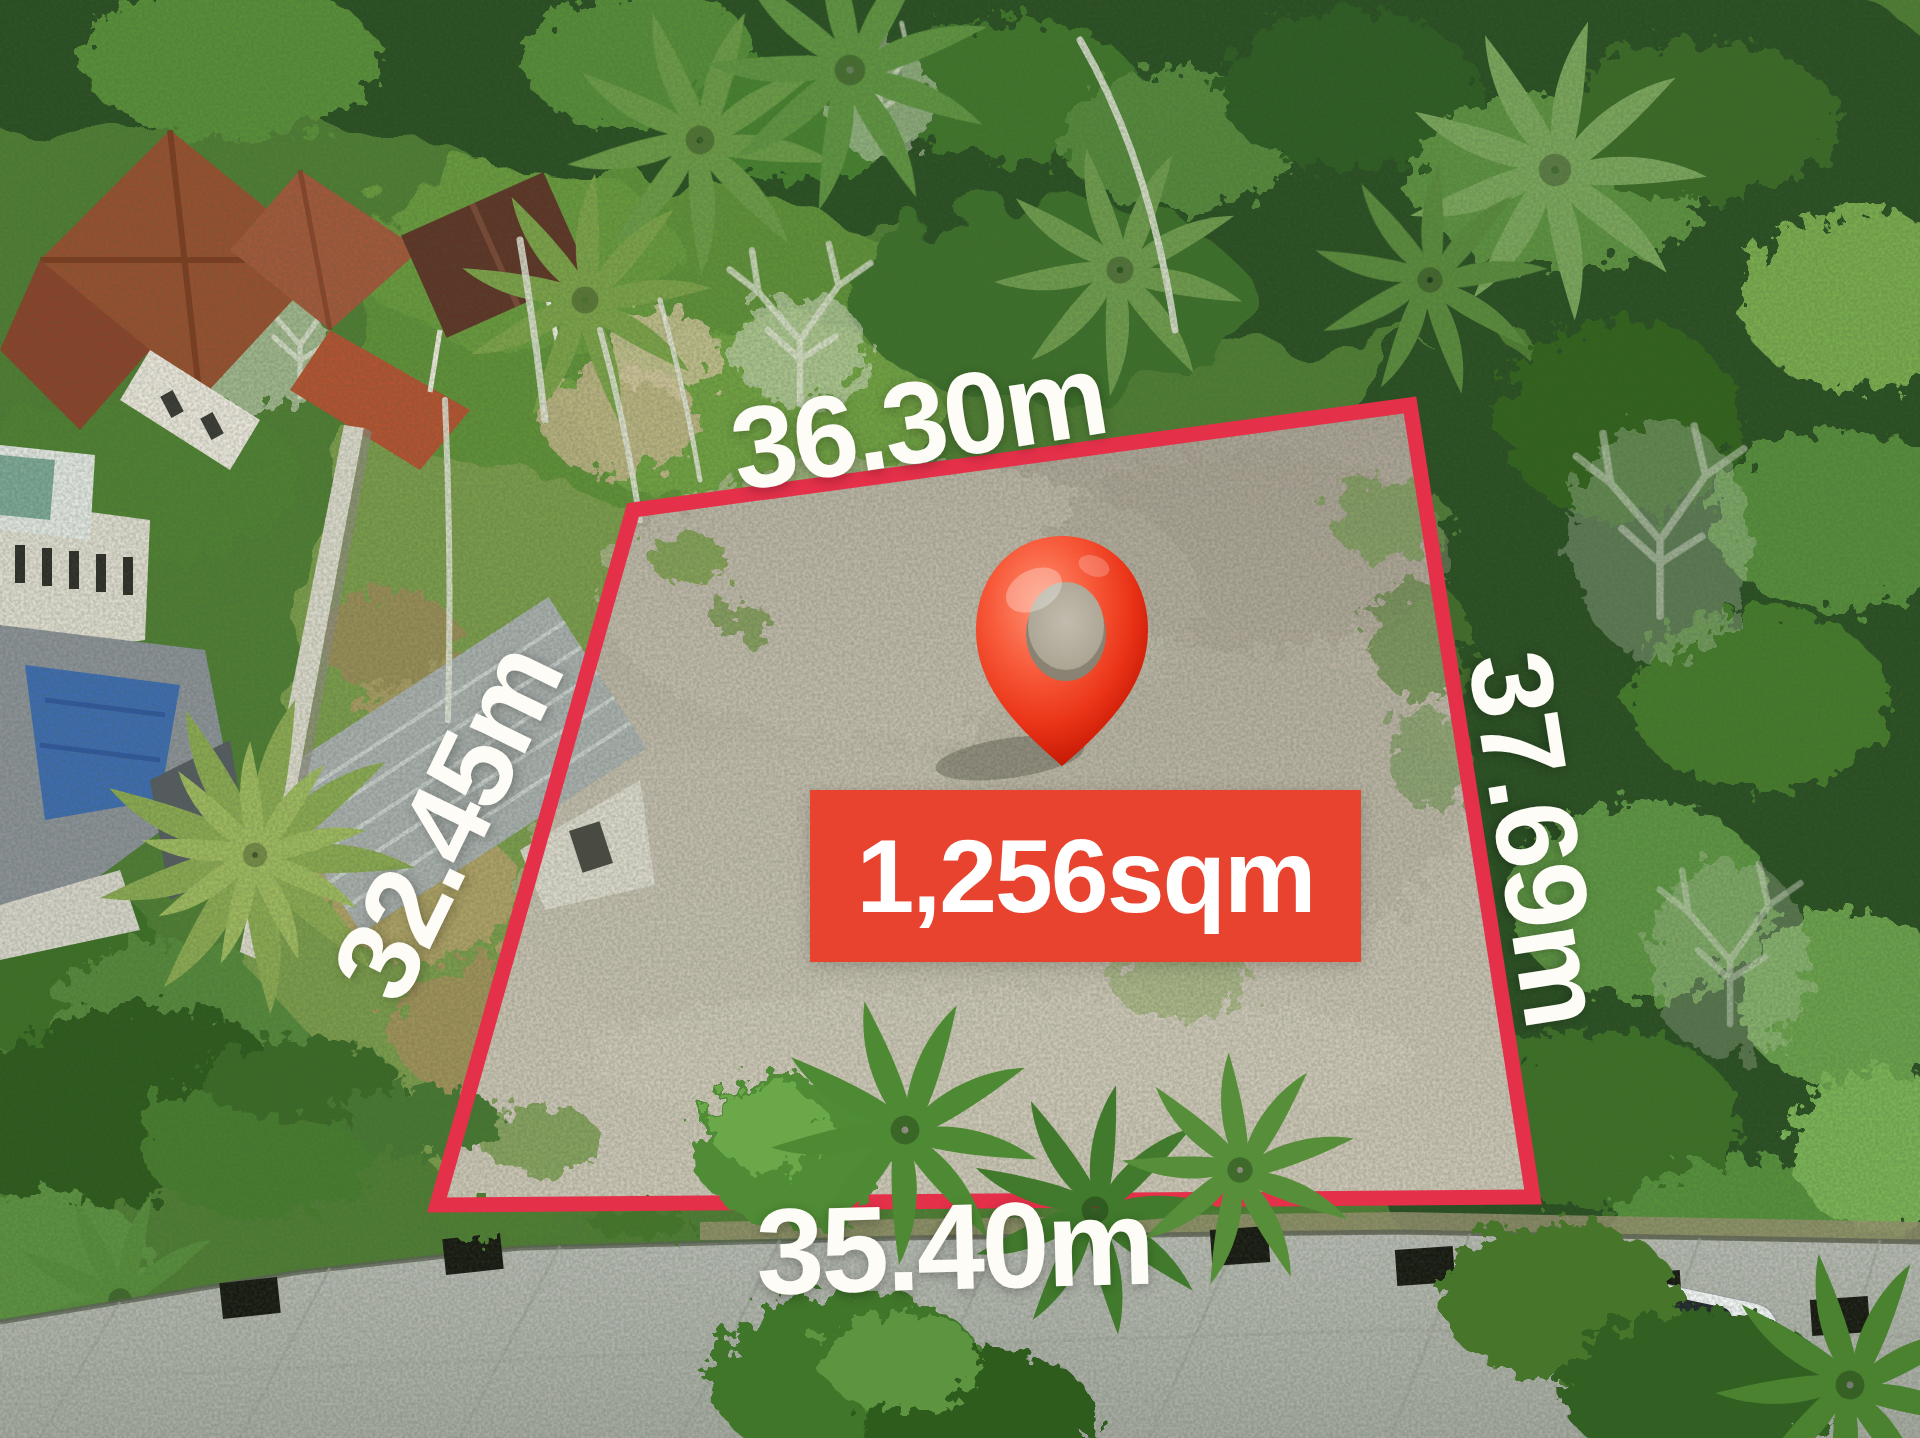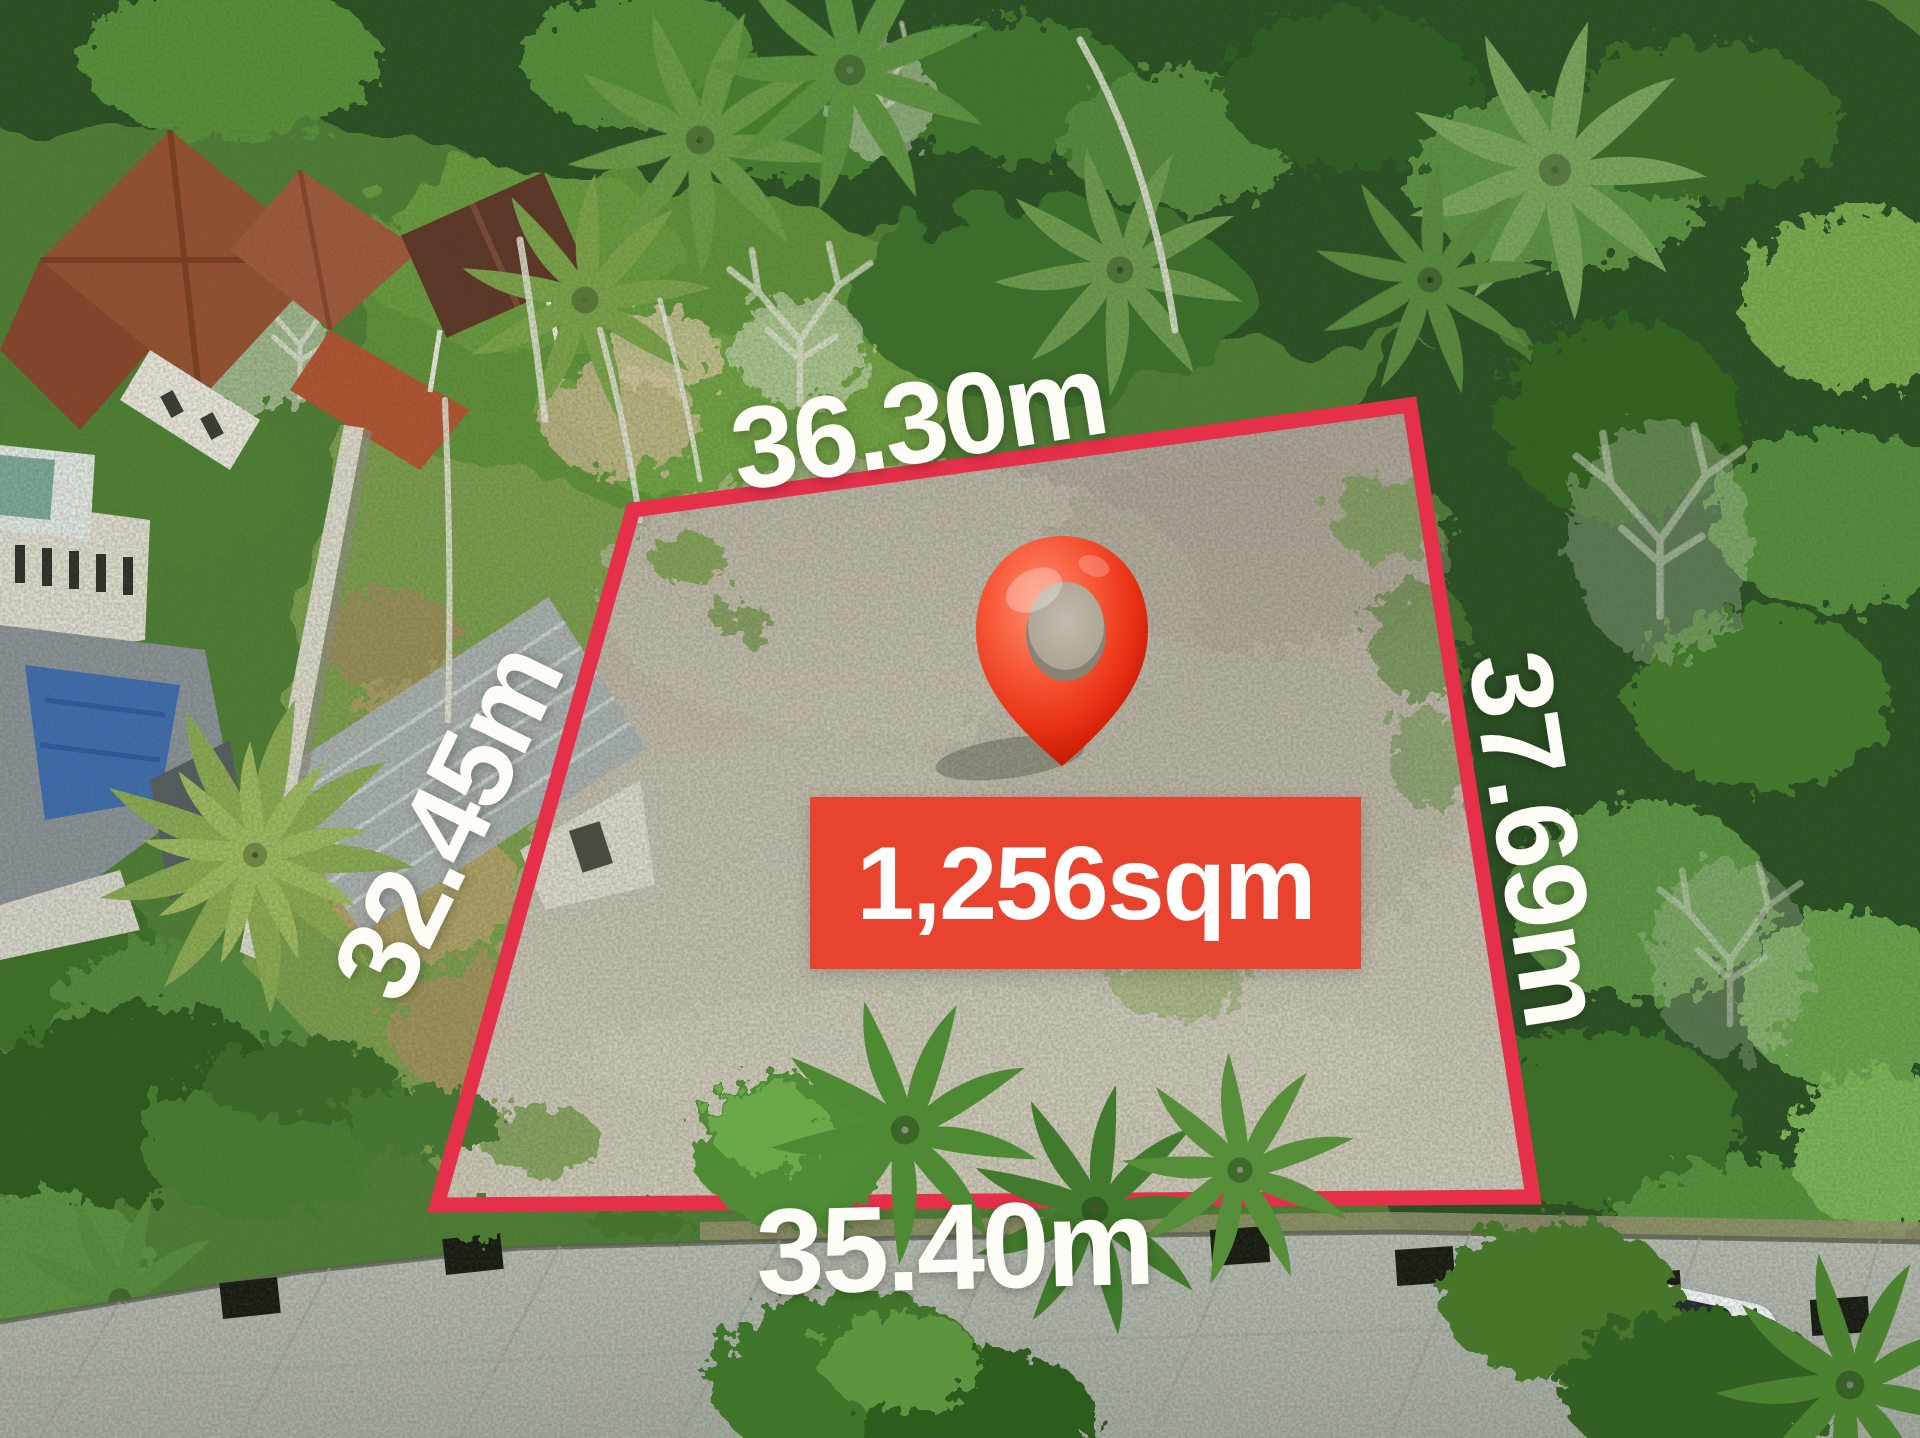--- a/index.html
+++ b/index.html
@@ -22,21 +22,20 @@
   .m-top{left:918px;top:422px;font-size:116px;transform:translate(-50%,-50%) rotate(-9deg);}
   .m-right{left:1537px;top:838px;font-size:116px;transform:translate(-50%,-50%) rotate(81deg);}
   .m-left{left:447px;top:822px;font-size:116px;transform:translate(-50%,-50%) rotate(-64deg);}
   .m-bottom{left:954px;top:1247px;font-size:122px;transform:translate(-50%,-50%) rotate(-1.5deg);}
   .area-badge{
     position:absolute;z-index:4;
     left:810px;top:790px;width:551px;height:172px;
     background:#e8432f;
     display:flex;align-items:center;justify-content:center;
     box-shadow:0 4px 16px rgba(0,0,0,.18);
-    margin-top:7px;
   }
   .area-badge span{
     font-weight:bold;color:#ffffff;font-size:104px;letter-spacing:-2px;line-height:1;
     font-family:"Liberation Sans",sans-serif;
   }
 </style>
 </head>
 <body>
 
 <div class="stage">

